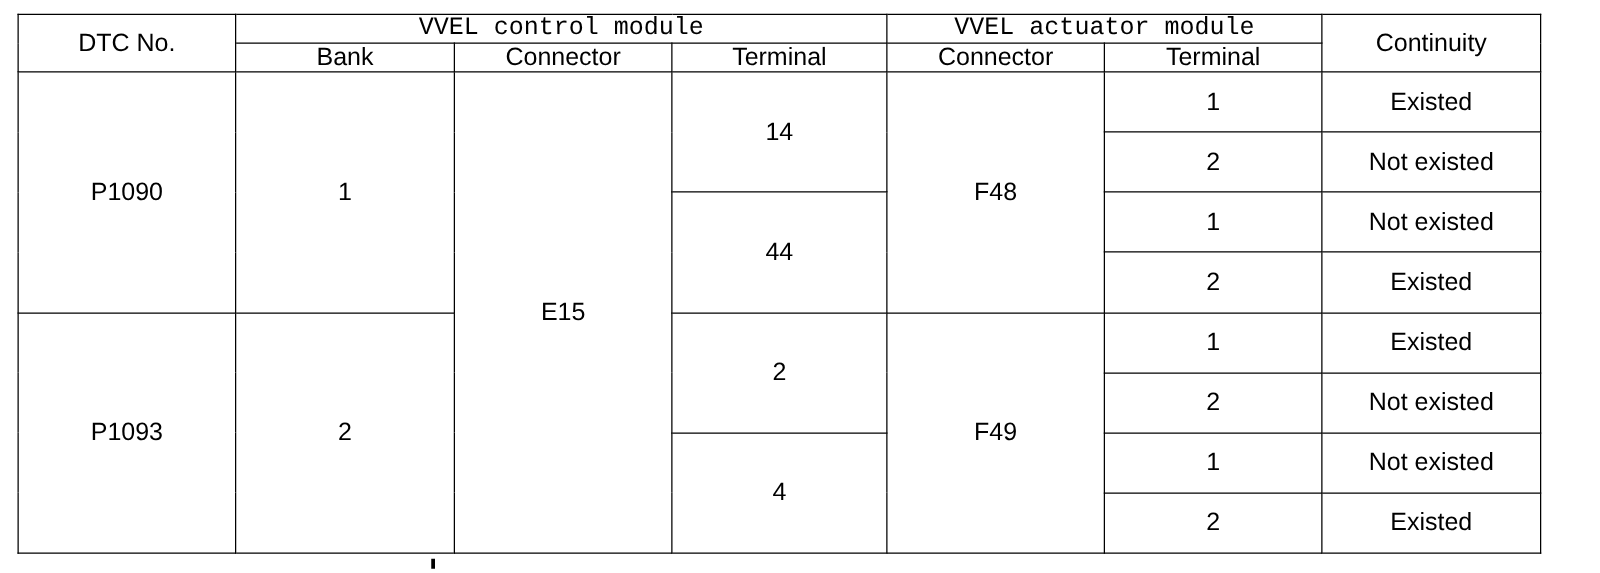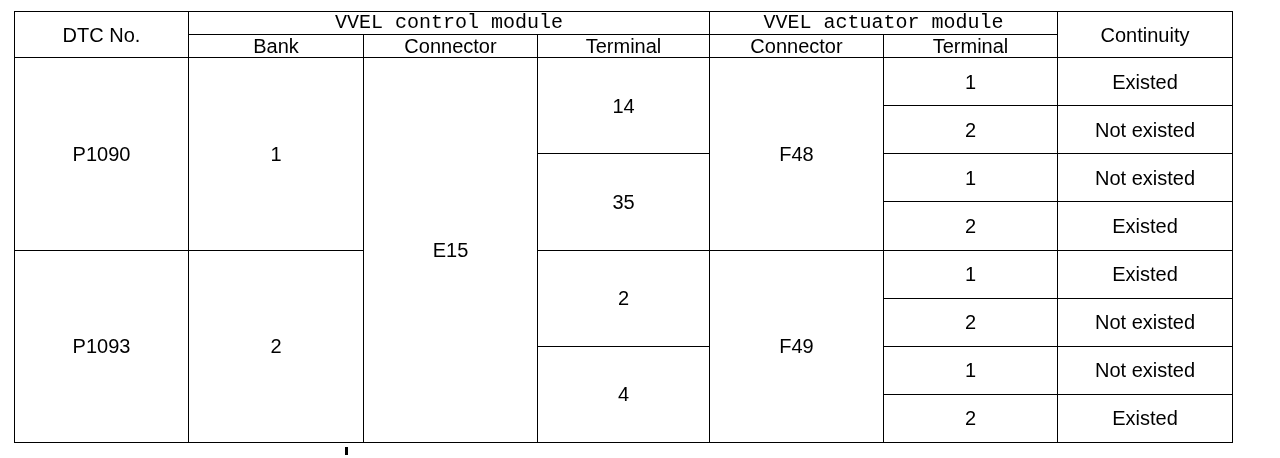--- a/index.html
+++ b/index.html
@@ -111,21 +111,21 @@
         <td rowspan="2">14</td>
         <td rowspan="4">F48</td>
         <td>1</td>
         <td class="cell-left">Existed</td>
       </tr>
       <tr>
         <td class="thick-bottom">2</td>
         <td class="cell-left thick-bottom">Not existed</td>
       </tr>
       <tr>
-        <td rowspan="2">35</td>
+        <td rowspan="2">44</td>
         <td>1</td>
         <td class="cell-left">Not existed</td>
       </tr>
       <tr>
         <td class="thick-bottom">2</td>
         <td class="cell-left thick-bottom">Existed</td>
       </tr>
 
       <tr>
         <td rowspan="4" class="thick-top">P1093</td>

